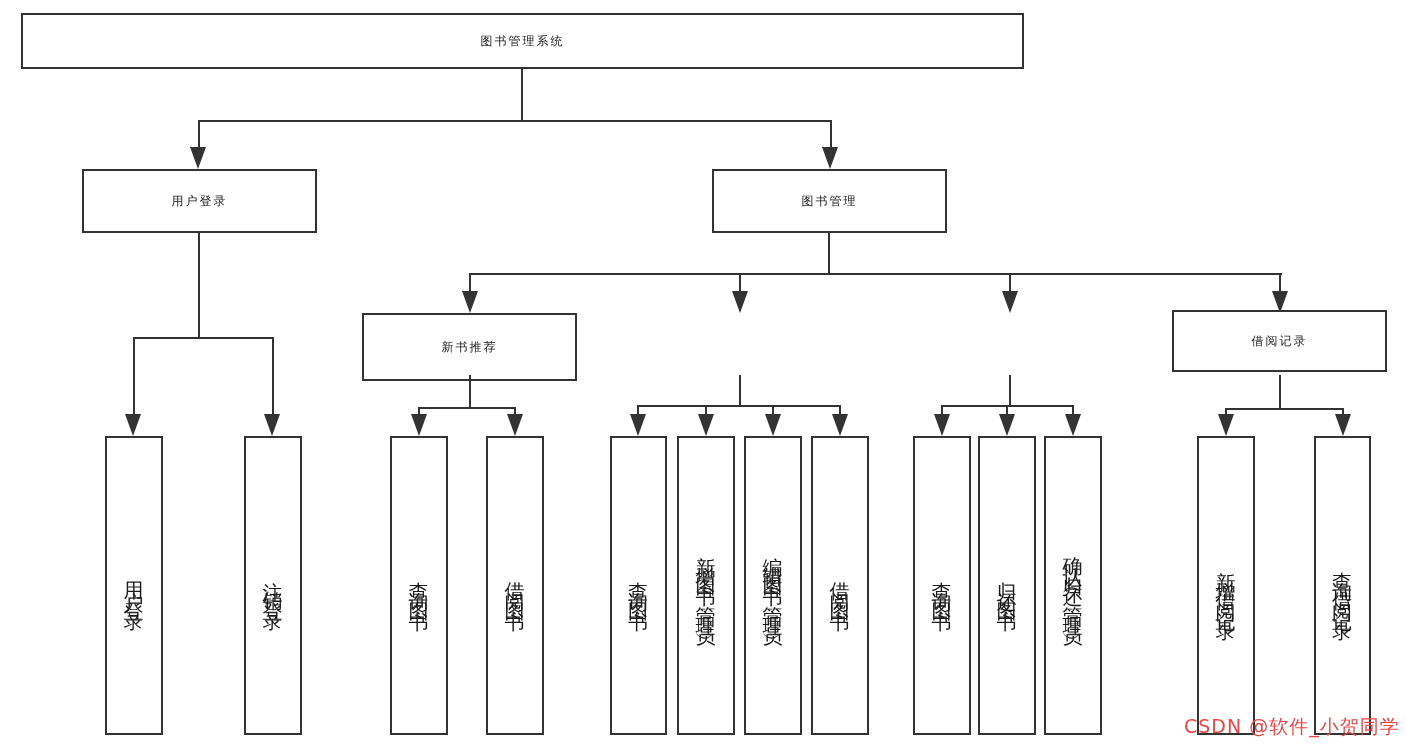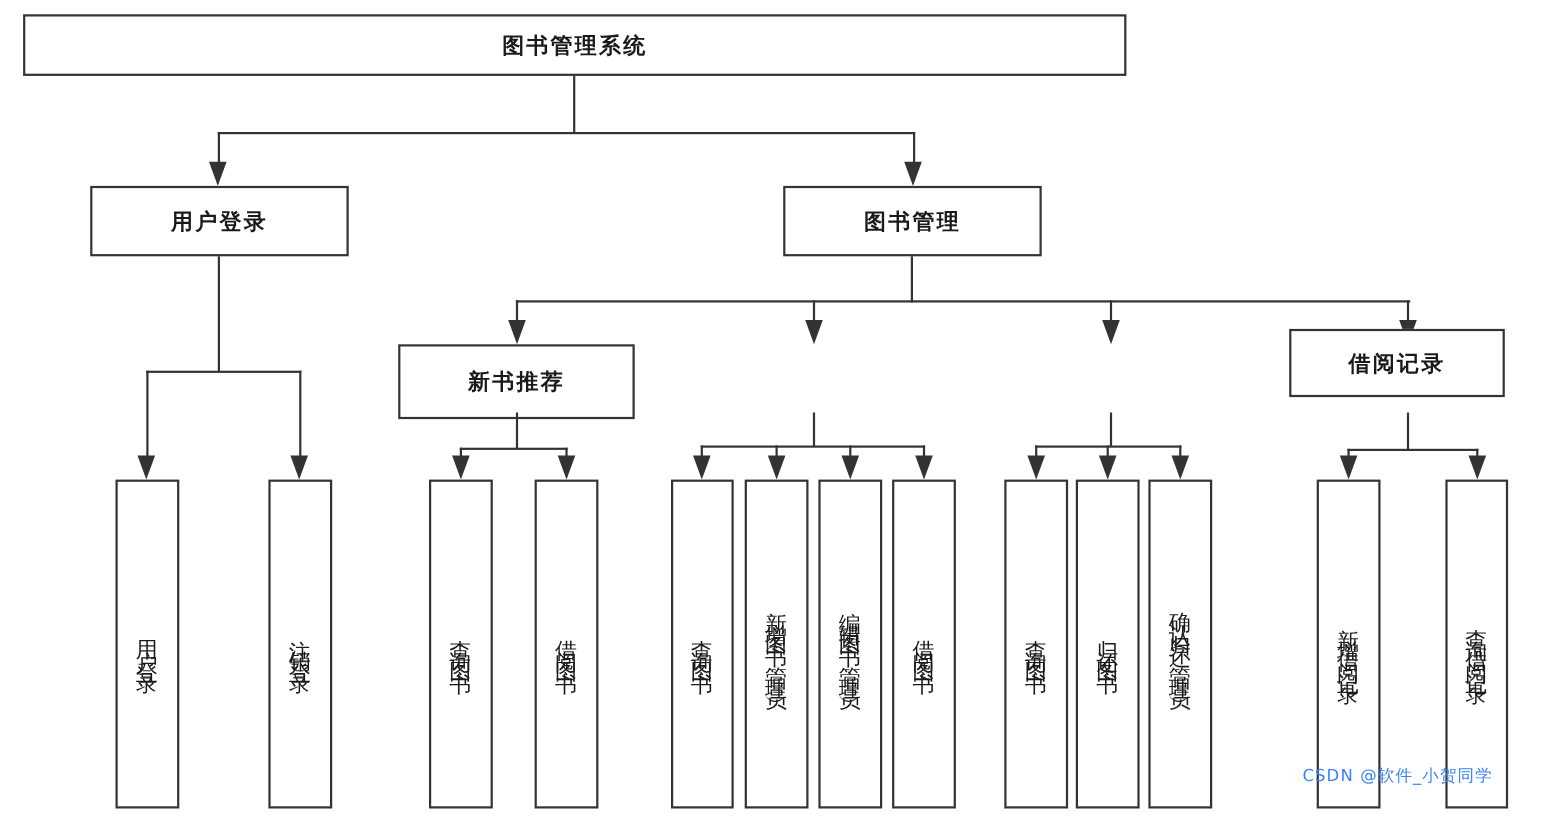--- a/index.html
+++ b/index.html
@@ -4,41 +4,41 @@
 <style>
   html,body{margin:0;padding:0;background:#ffffff;}
   .canvas{
     position:relative;width:1405px;height:747px;background:#ffffff;overflow:hidden;
     font-family:"DejaVu Sans","Liberation Sans",sans-serif;color:#1a1a1a;
   }
   
   .b{
     position:absolute;box-sizing:border-box;background:#ffffff;border:2px solid #333333;
     display:flex;align-items:center;justify-content:center;
-    font-size:20px;letter-spacing:2px;white-space:nowrap;font-weight:bold;
+    font-size:12px;letter-spacing:2px;white-space:nowrap;
   }
   .root{border-width:2px;}
   .vb{
     position:absolute;box-sizing:border-box;background:#ffffff;border:2px solid #333333;
     display:flex;align-items:center;justify-content:center;
     writing-mode:vertical-rl;text-orientation:mixed;
     font-size:20px;letter-spacing:10px;line-height:1;
   }
   
   .h{position:absolute;height:2px;background:#333333;}
   .v{position:absolute;width:2px;background:#333333;}
   
   .a{
     position:absolute;width:0;height:0;
     border-left:8px solid transparent;border-right:8px solid transparent;
     border-top:22px solid #333333;
   }
   .watermark{
-    position:absolute;left:1184px;top:696px;z-index:5;
-    font-size:15px;letter-spacing:1px;color:#3b82f6;white-space:nowrap;
+    position:absolute;left:1184px;top:714px;z-index:5;
+    font-size:19px;letter-spacing:1px;color:#ef4444;white-space:nowrap;
   }
 </style>
 </head>
 <body>
 
 <div class="canvas">
 
   <div class="b root" style="left:21px;top:13px;width:1003px;height:56px">
     <span>图书管理系统</span>
   </div>
@@ -71,21 +71,21 @@
   <div class="v" style="left:739px;top:273px;height:19px"></div>
   <div class="a" style="left:732px;top:291px"></div>
   <div class="v" style="left:1009px;top:273px;height:19px"></div>
   <div class="a" style="left:1002px;top:291px"></div>
   <div class="v" style="left:1279px;top:273px;height:19px"></div>
   <div class="a" style="left:1272px;top:291px"></div>
 
   <div class="b" style="left:362px;top:313px;width:215px;height:68px">
     <span>新书推荐</span>
   </div>
-  <div class="b" style="left:1172px;top:299px;width:196px;height:62px">
+  <div class="b" style="left:1172px;top:310px;width:215px;height:62px">
     <span>借阅记录</span>
   </div>
 
   <div class="v" style="left:469px;top:375px;height:33px"></div>
   <div class="h" style="left:418px;top:407px;width:98px"></div>
   <div class="v" style="left:418px;top:407px;height:8px"></div>
   <div class="a" style="left:411px;top:414px"></div>
   <div class="v" style="left:514px;top:407px;height:8px"></div>
   <div class="a" style="left:507px;top:414px"></div>
 

